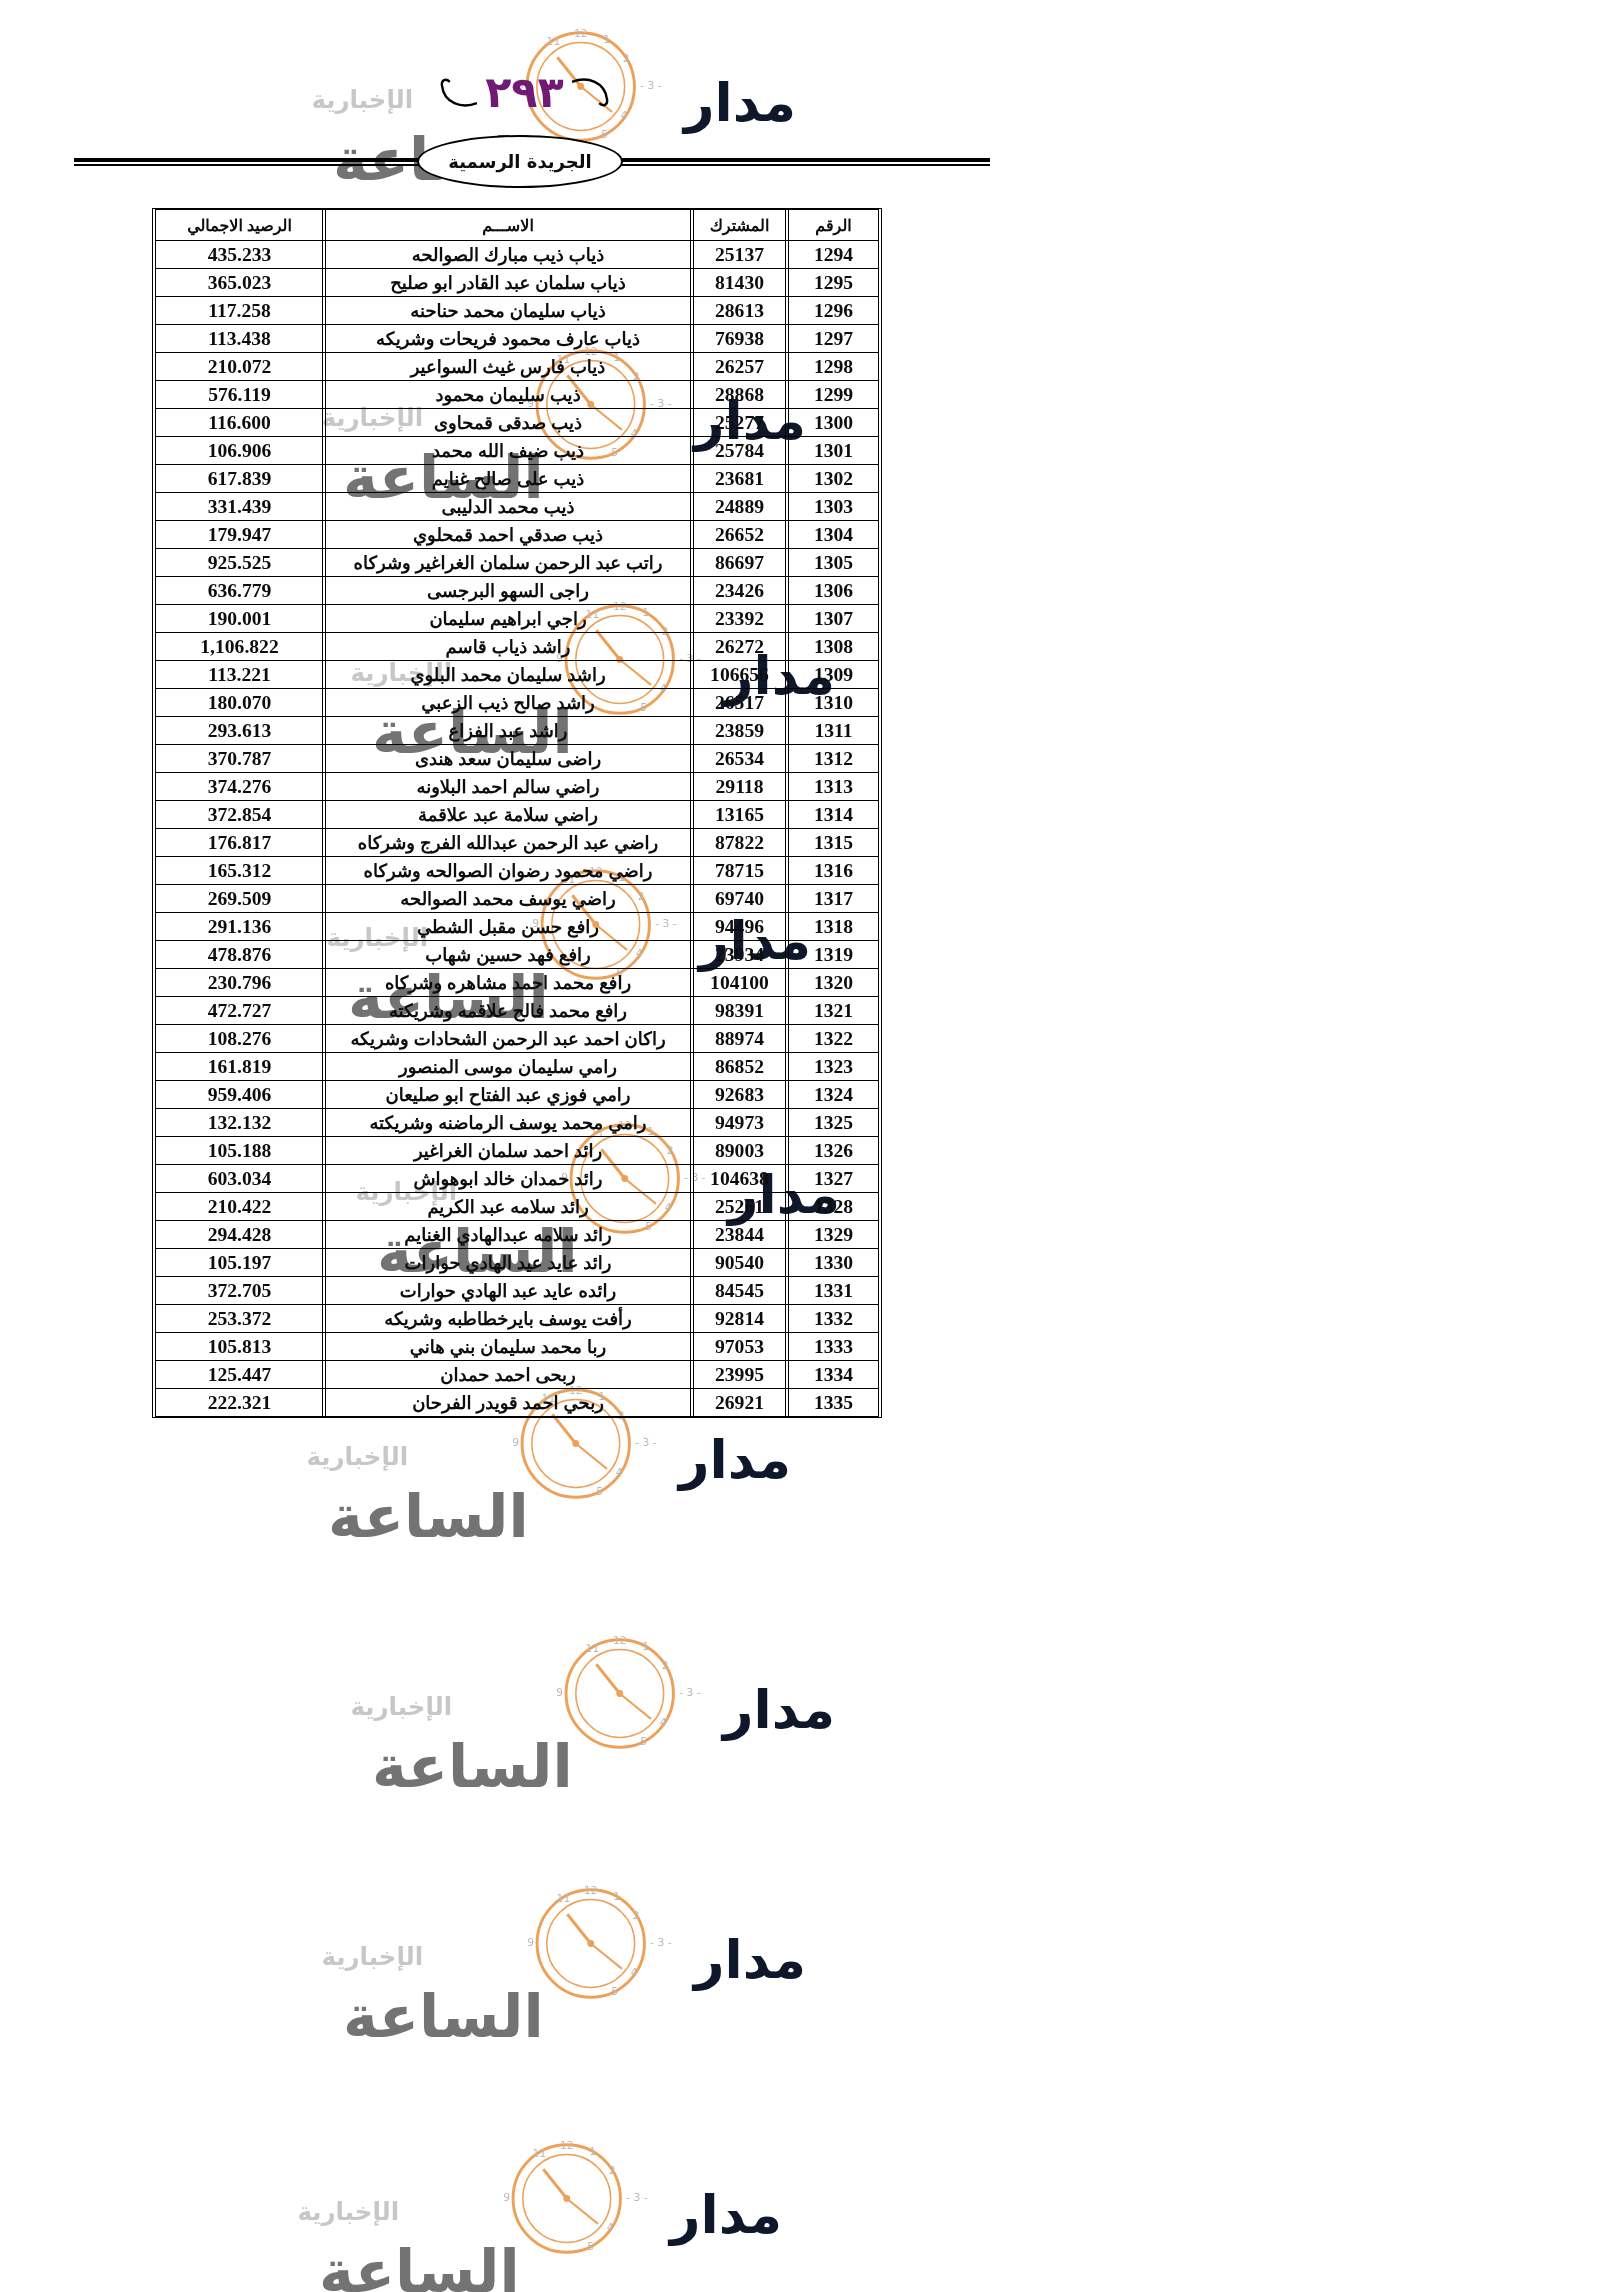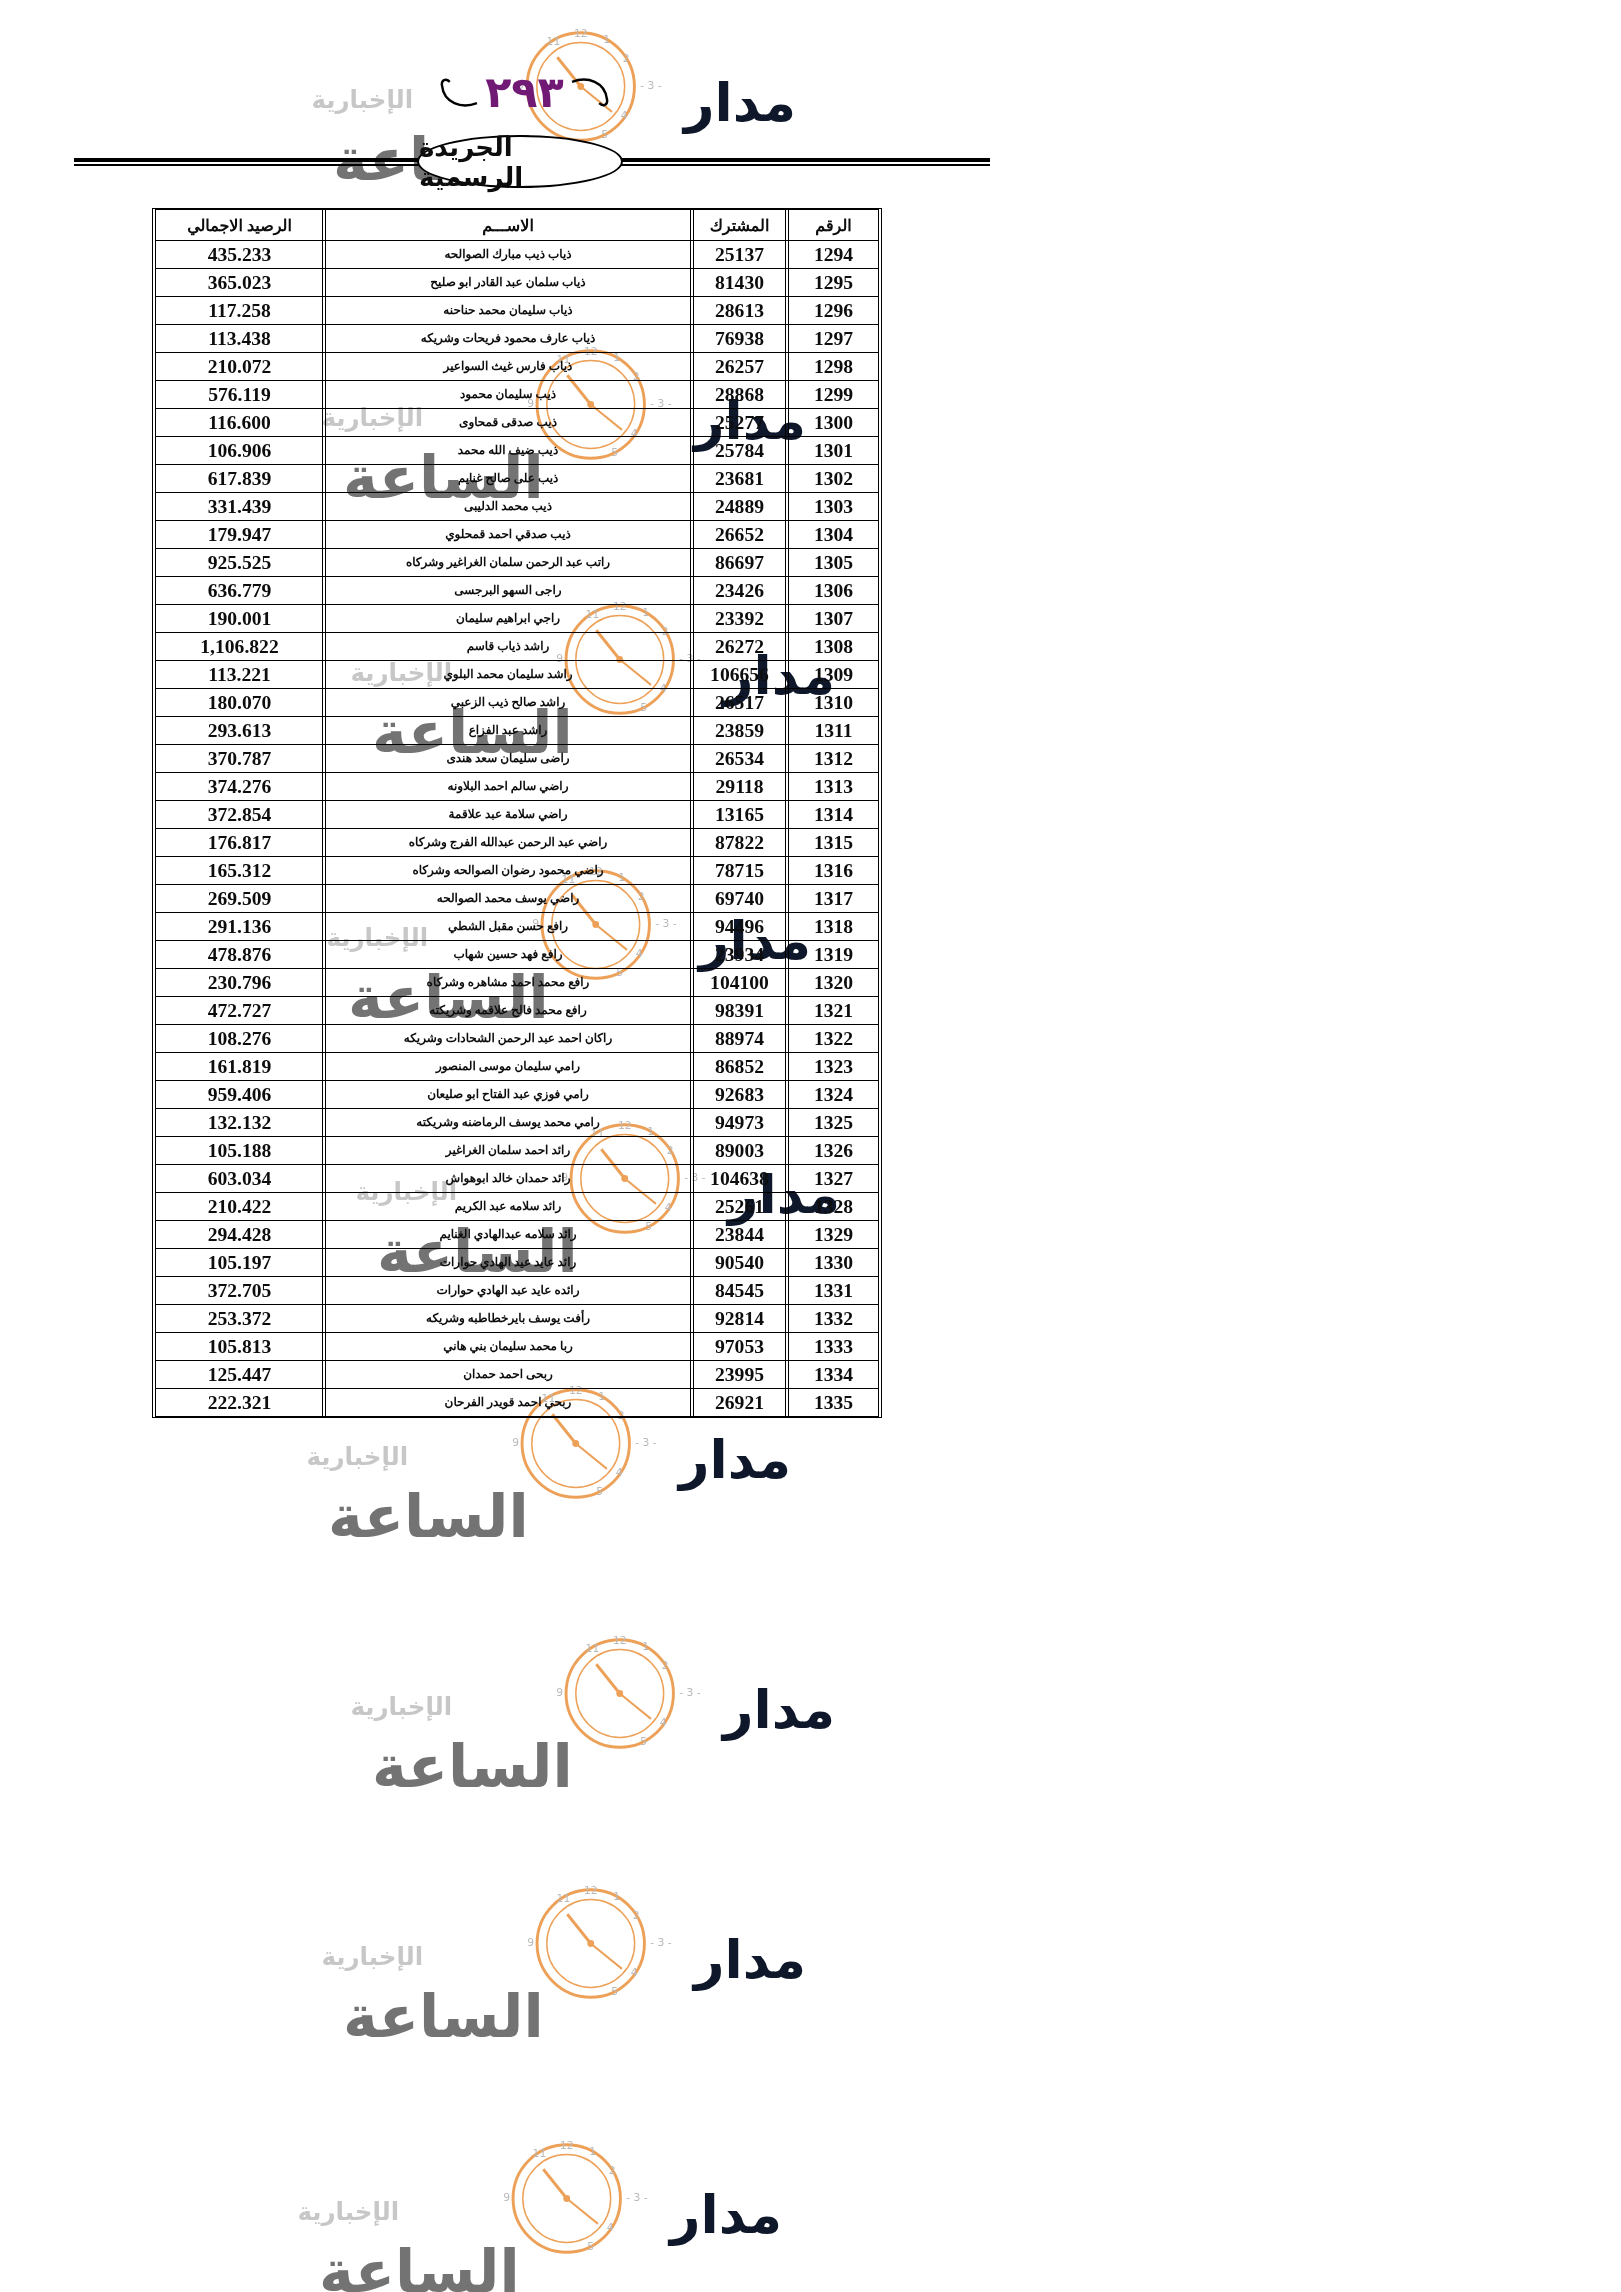--- a/index.html
+++ b/index.html
@@ -44,21 +44,21 @@
 
   .head-rule { position: absolute; top: 158px; left: 74px; width: 916px; z-index: 1; }
   .rl-thick { height: 3.9px; background: #000; }
   .rl-thin  { height: 2px; background: #000; margin-top: 2px; }
 
   .gazette-badge {
     position: absolute; top: 135px; left: 417px; width: 206px; height: 53px;
     border: 2.9px solid #000; border-radius: 50%;
     background: #ffffff; z-index: 2;
     display: flex; align-items: center; justify-content: center;
-    font-weight: bold; font-size: 26px;
+    font-weight: bold; font-size: 18px;
   }
 
   
   .dtable {
     position: absolute; top: 208px; left: 152px; width: 730px;
     direction: rtl; z-index: 2;
     border-top: 2px solid #000; border-bottom: 2px solid #000;
     border-left: 4.9px double #000; border-right: 4.9px double #000;
     background: transparent;
   }
@@ -72,21 +72,21 @@
   .cell {
     display: flex; align-items: center; justify-content: center;
     overflow: hidden; white-space: nowrap;
     font-weight: bold;
     border-inline-end: 4.9px double #000;
   }
   .cell:last-child { border-inline-end: none; }
   .cell.number, .cell.subscriber, .cell.balance {
     font-family: "Liberation Serif", serif; font-size: 19.6px;
   }
-  .cell.name { font-family: Liberation Serif, serif; font-size: 12px; }
+  .cell.name { font-family: Liberation Sans, sans-serif; font-size: 18px; }
   .trow.head .cell { font-family: Liberation Serif, serif; font-size: 16px; }
 </style>
 </head>
 <body>
 
 <div class="page">
 
   <div class="wm-layer" id="wm-layer">
       <div class="wm-cluster" style="top: 24.5px; left: 284px;">
         <div class="wm-ikhbariya">الإخبارية</div>

